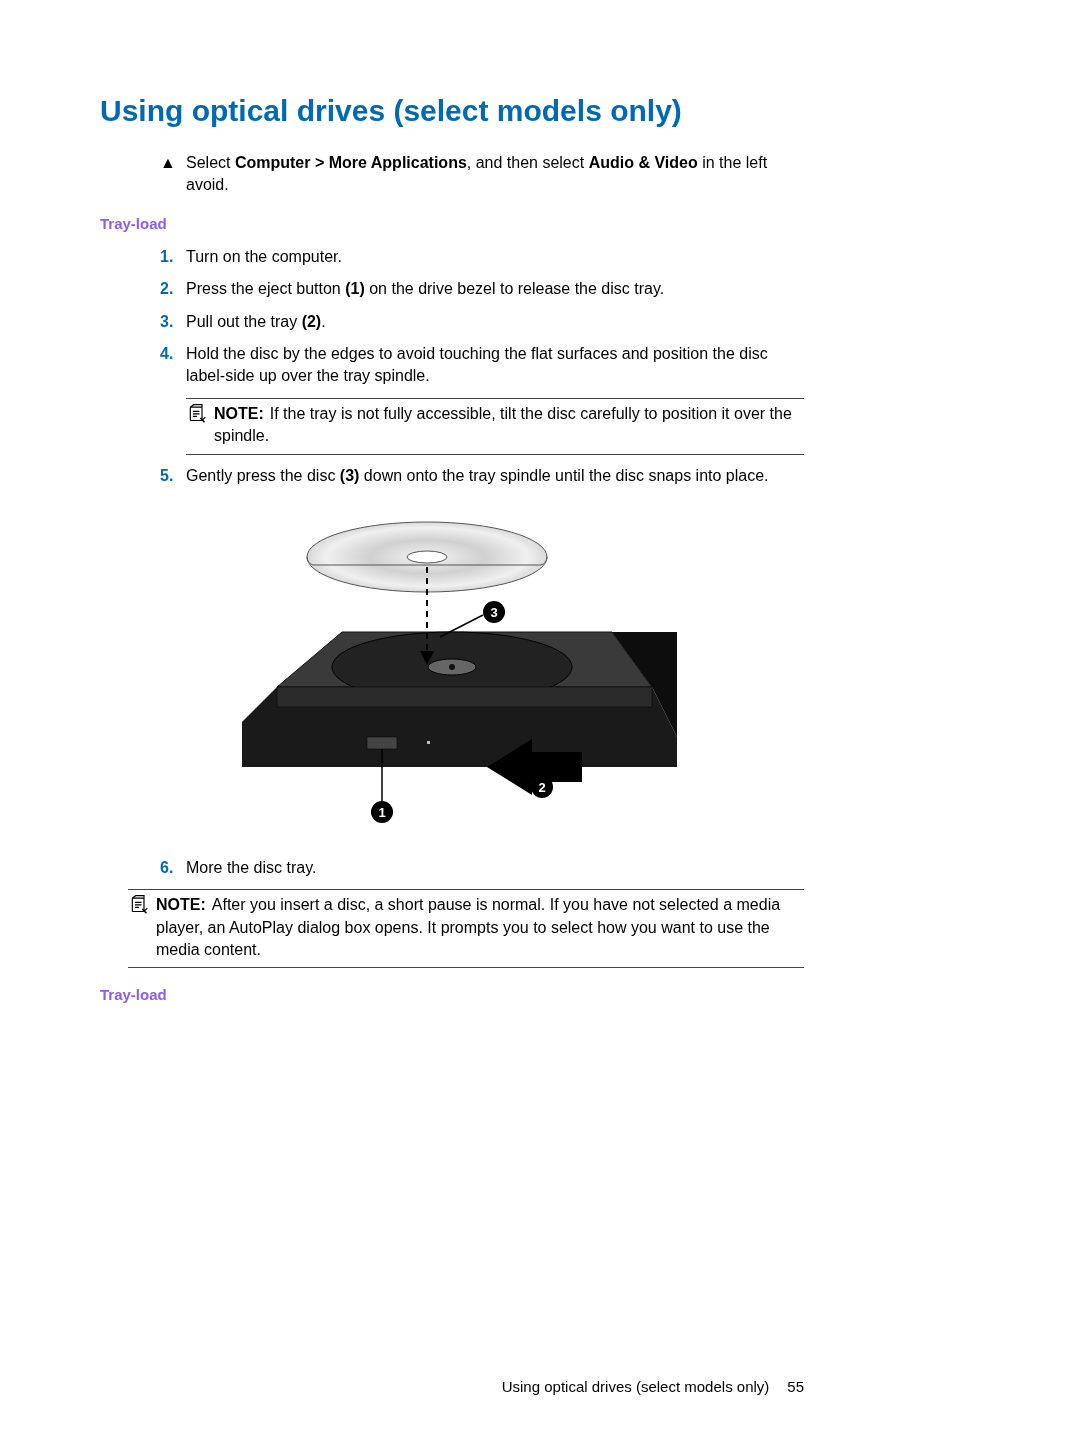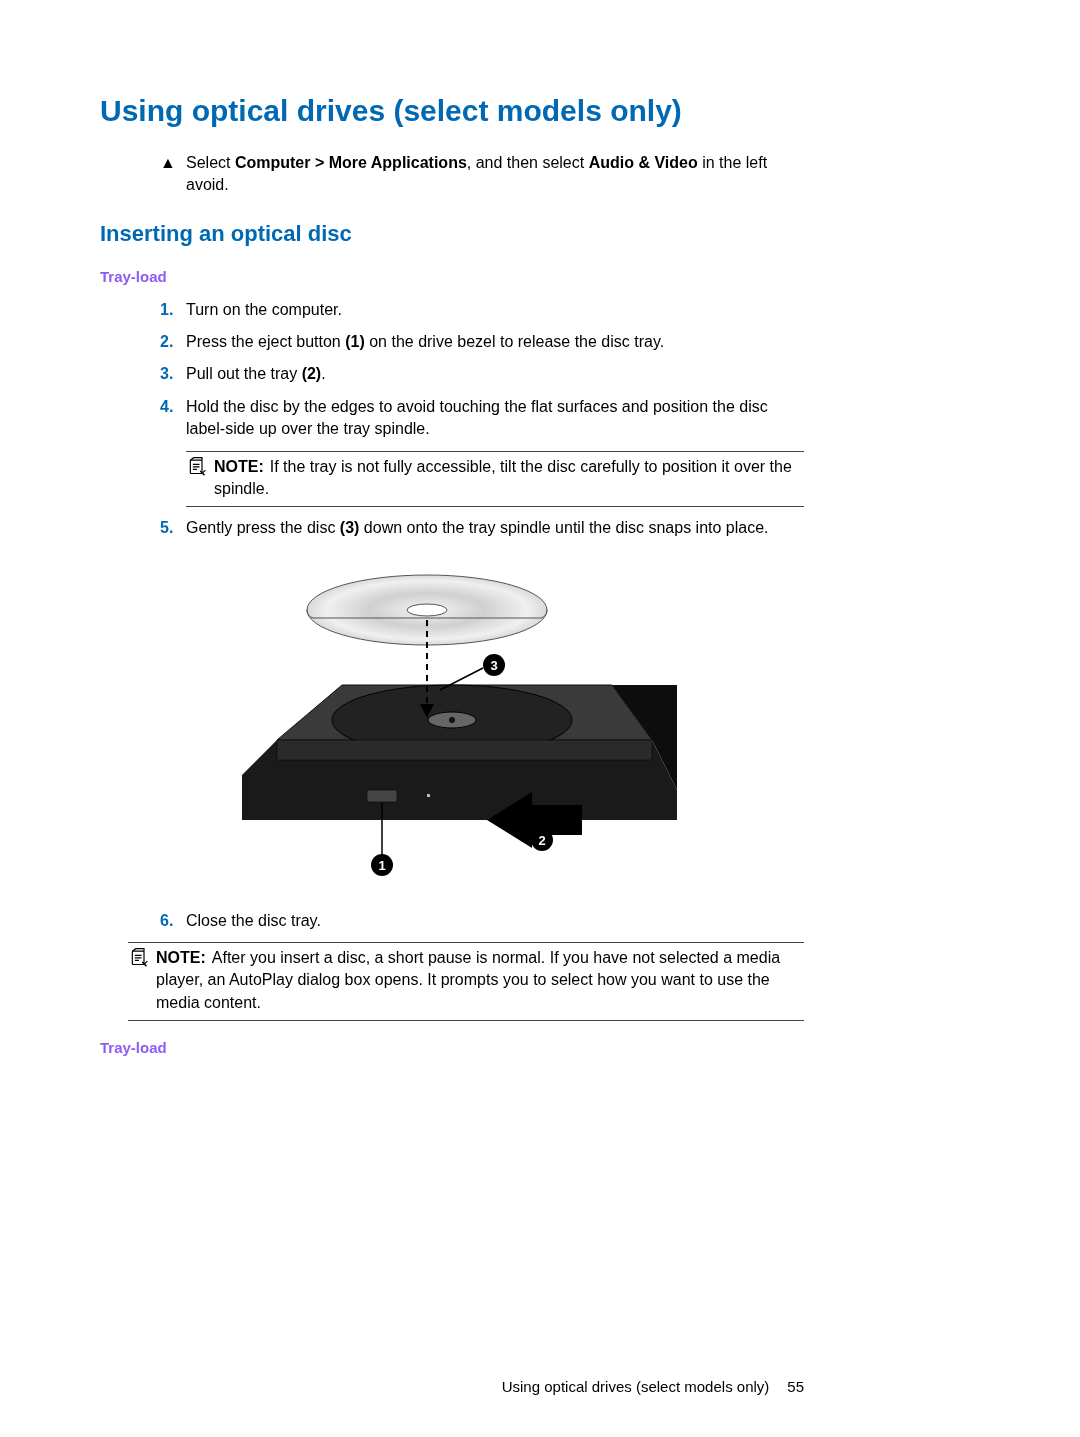--- a/index.html
+++ b/index.html
@@ -101,21 +101,20 @@
 
 
   <div class="step-row">
     <div class="step-marker triangle">▲</div>
     <div class="step-body">
       <span>Select </span><span class="bold">Computer &gt; More Applications</span><span>, and then select </span><span class="bold">Audio &amp; Video</span><span> in the left avoid.</span>
     </div>
   </div>
 
 
-  <h2 class="sub-heading">Inserting an optical disc</h2>
   <h3 class="sub-sub-heading">Tray-load</h3>
 
   <div class="step-row">
     <div class="step-marker">1.</div>
     <div class="step-body">
       <span>Turn on the computer.</span>
     </div>
   </div>
 
   <div class="step-row">
@@ -211,21 +210,21 @@
         <text x="272" y="110" text-anchor="middle" font-size="13" fill="#fff" font-family="Arial" font-weight="bold">3</text>
       </g>
 
       <line x1="261" y1="108" x2="218" y2="130" stroke="#000" stroke-width="1.5"></line>
     </svg>
   </div>
 
   <div class="step-row">
     <div class="step-marker">6.</div>
     <div class="step-body">
-      <span>Close the disc tray.</span>
+      <span>More the disc tray.</span>
     </div>
   </div>
 
   <div class="note-box" style="margin-left:28px">
     <div class="note-icon">
       <svg viewBox="0 0 24 24" fill="none" stroke="#000" stroke-width="1.4">
         <rect x="4" y="5" width="14" height="16" rx="1"></rect>
         <path d="M4 5 L8 2 L18 2 L18 5"></path>
         <path d="M7 10 h8 M7 13 h8 M7 16 h5"></path>
         <path d="M16 18 L21 23" stroke-width="1.8"></path>

